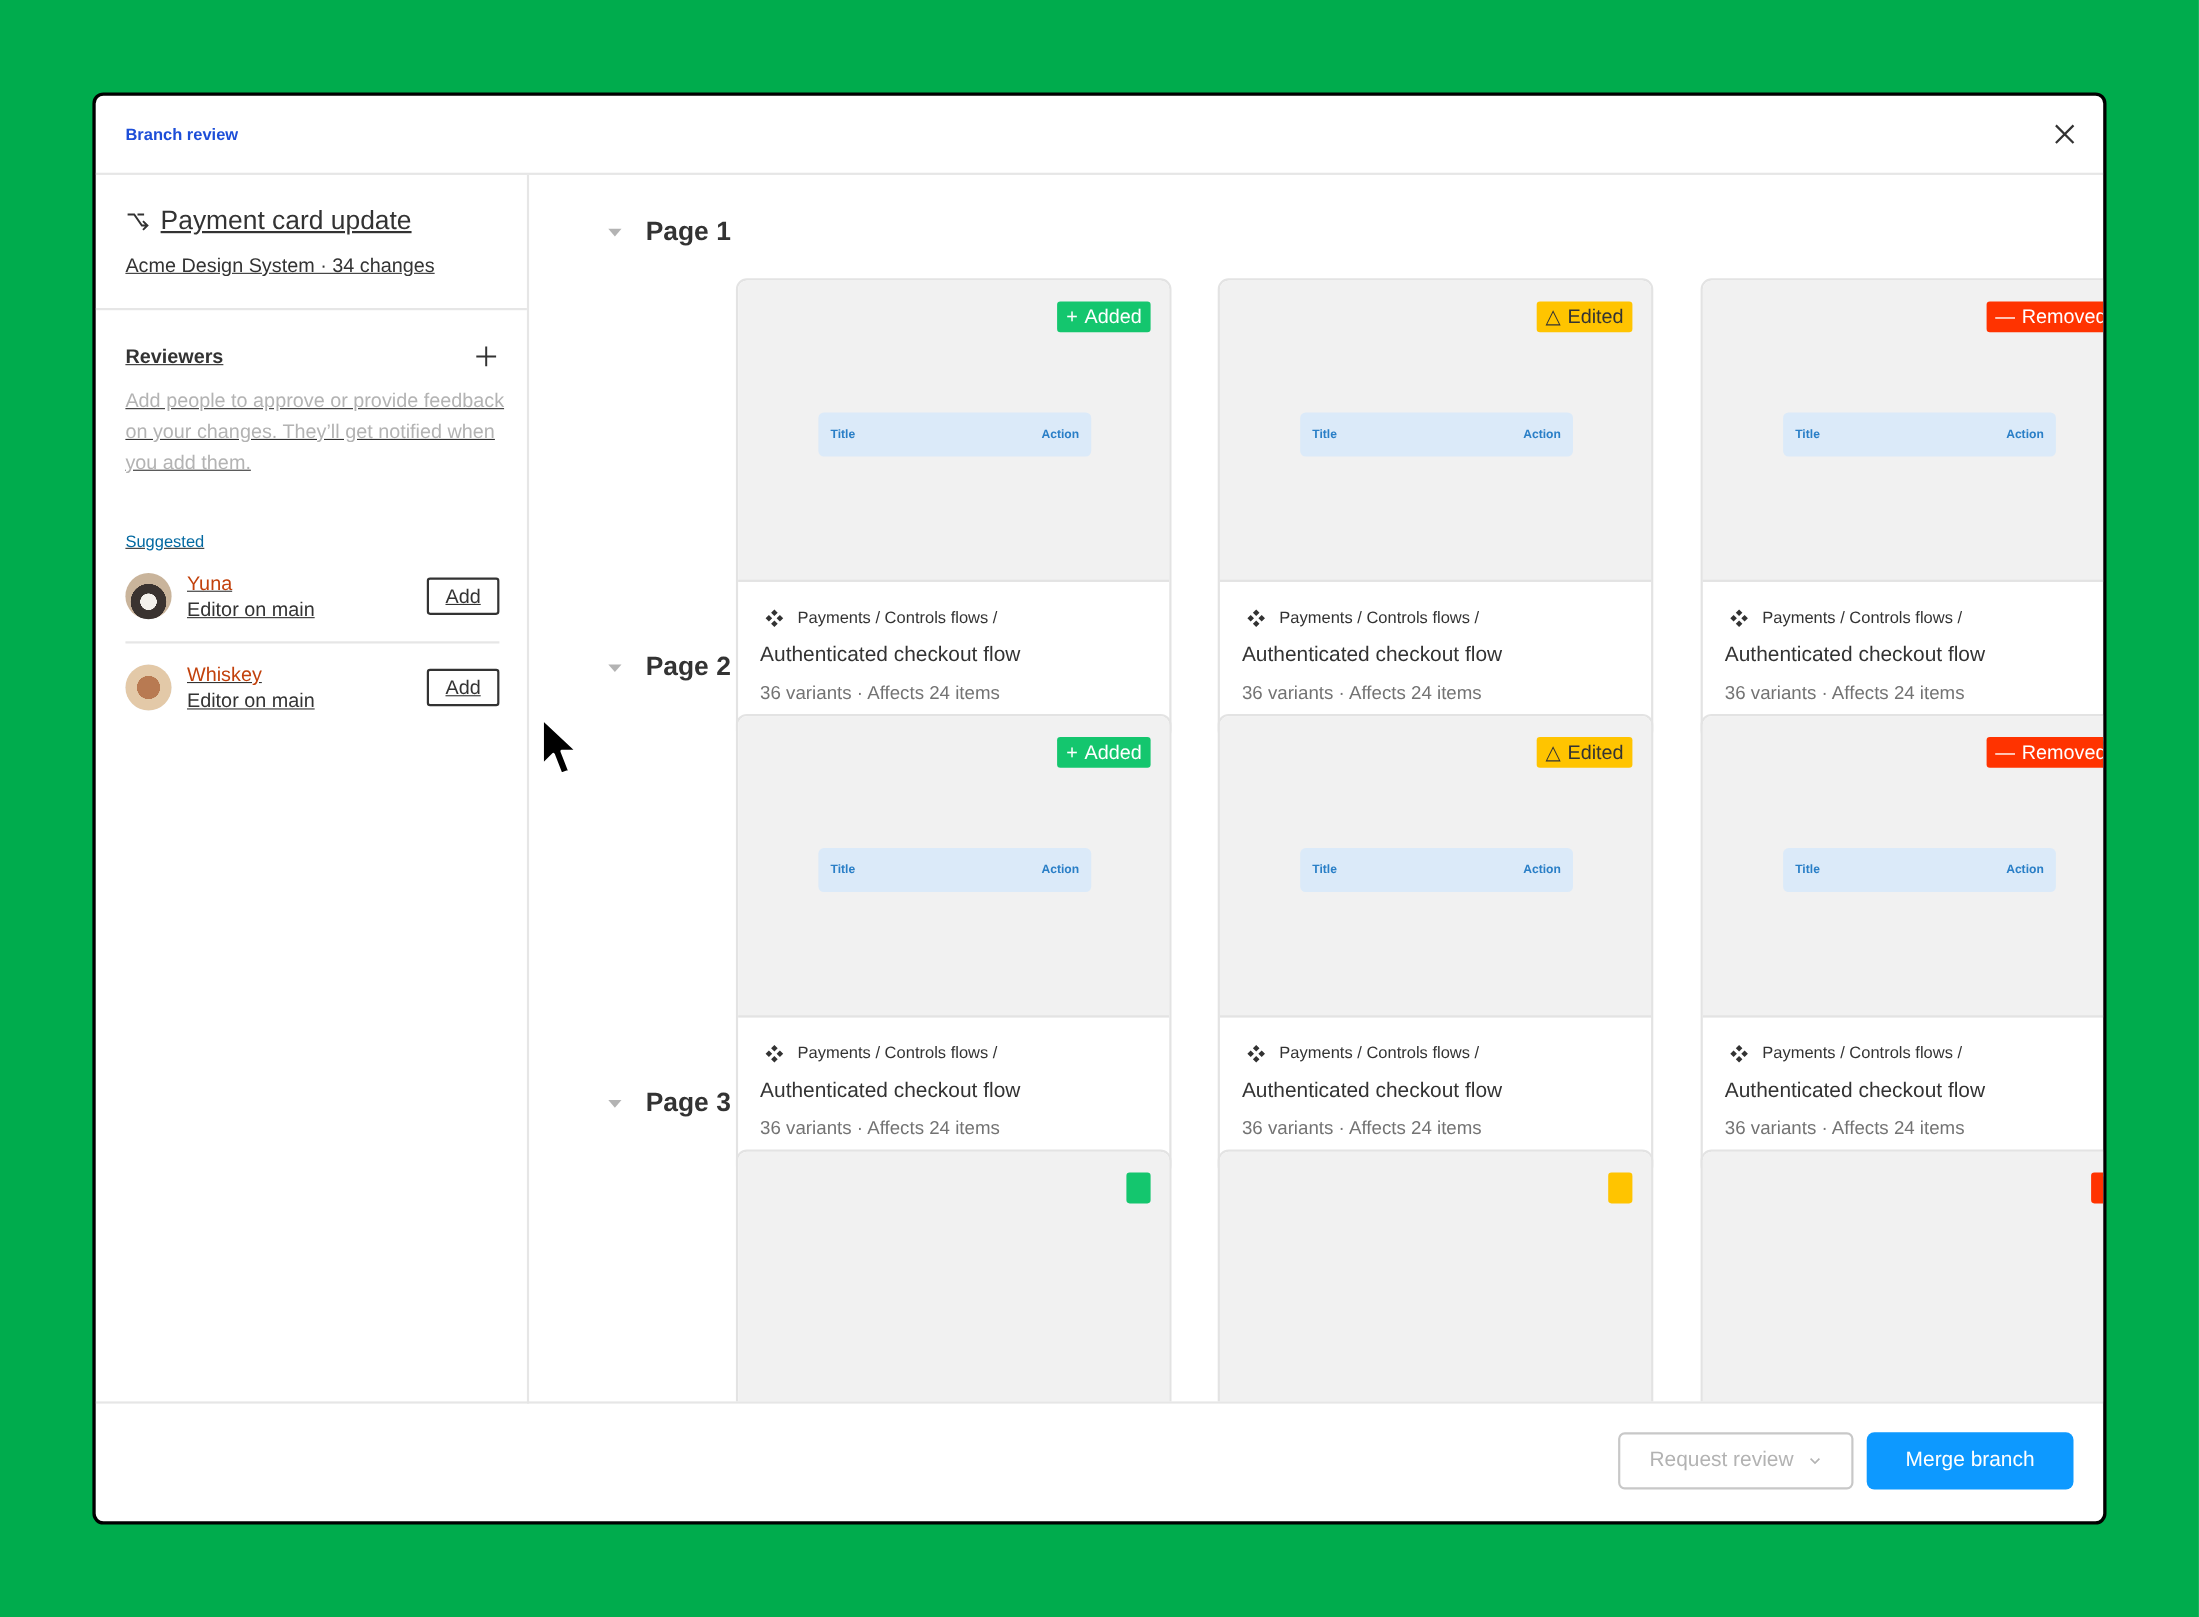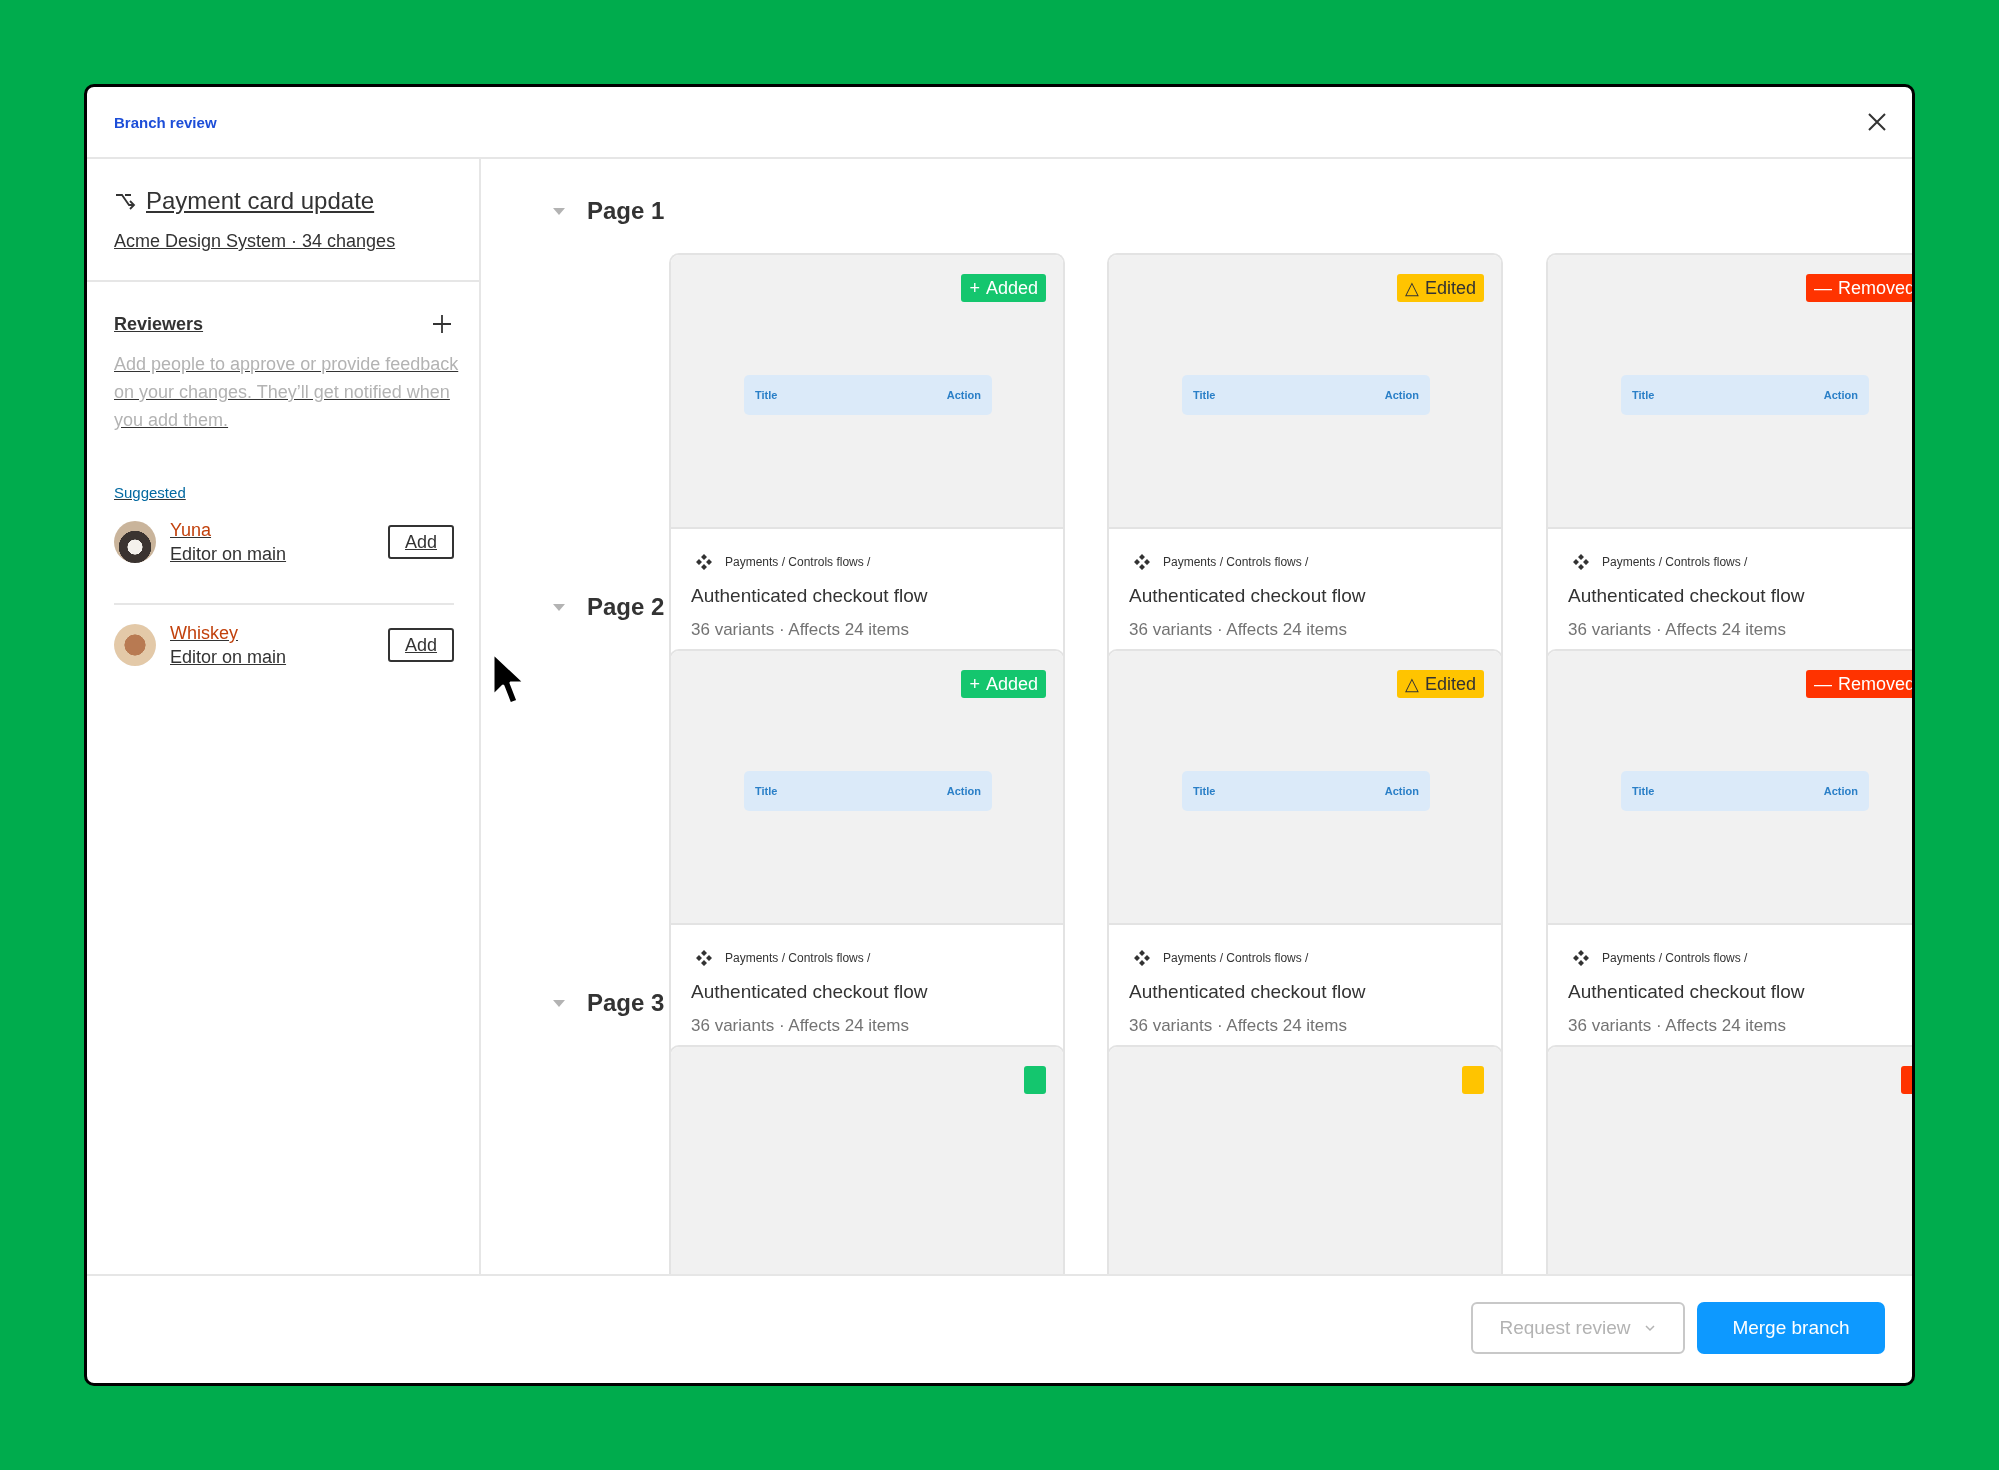--- a/index.html
+++ b/index.html
@@ -24,21 +24,21 @@
   .branch-name { display: flex; align-items: center; font-size: 24px; color: #333; }
   .branch-name svg { margin-right: 8px; }
   .branch-meta { font-size: 18px; color: #333; margin-top: 16px; }
   .reviewers { padding: 30px 25px 0 27px; }
   .reviewers-head { display: flex; justify-content: space-between; align-items: center; }
   .reviewers-title { font-size: 18px; font-weight: bold; color: #333; }
   .add-reviewer { width: 24px; height: 24px; cursor: pointer; }
   .reviewers-desc { font-size: 18px; color: #b3b3b3; line-height: 28px; margin-top: 14px; width: 360px; }
   .suggested-label { font-size: 15px; color: #0369a1; margin-top: 50px; }
   .person { display: flex; align-items: center; height: 82px; position: relative; }
-  .person + .person { border-top: 2px solid #e6e6e6; margin-top: 20px; }
+  .person + .person { border-top: 2px solid #e6e6e6; }
   .person:first-of-type { margin-top: 12px; }
   .avatar { width: 42px; height: 42px; border-radius: 50%; margin-right: 14px; flex-shrink: 0; }
   .avatar.yuna { background: radial-gradient(circle at 50% 62%, #f4f1ec 0 22%, #3a3330 23% 48%, #c9b49b 49% 100%); }
   .avatar.whiskey { background: radial-gradient(circle at 50% 50%, #b87a52 0 35%, #e3c9a8 36% 70%, #d7d1c6 71% 100%); }
   .person-text { flex: 1; }
   .person-name { font-size: 18px; color: #c2410c; line-height: 22px; }
   .person-role { font-size: 18px; color: #333; line-height: 22px; margin-top: 2px; }
   .add-btn {
     width: 66px; height: 34px; border: 2px solid #333; border-radius: 3px; background: #fff;
     font-family: "Liberation Sans", sans-serif; font-size: 18px; color: #333; cursor: pointer;
@@ -59,21 +59,21 @@
   }
   .badge.added { background: #14c66e; color: #fff; }
   .badge.edited { background: #ffc400; color: #333; }
   .badge.removed { background: #ff3300; color: #fff; }
   .mini-bar {
     position: absolute; left: 73px; top: 120px; width: 248px; height: 40px; background: #dbeaf9; border-radius: 5px;
     display: flex; justify-content: space-between; align-items: center; padding: 0 11px;
     font-size: 11px; font-weight: bold; color: #2a7fc7;
   }
   .card-info { position: absolute; left: 20px; top: 290px; right: 10px; }
-  .card-path { display: flex; align-items: center; font-size: 12px; color: #333; line-height: 34px; }
+  .card-path { display: flex; align-items: center; font-size: 15px; color: #333; line-height: 34px; }
   .card-path svg { margin: 0 12px 0 4px; }
   .card-path2 { font-size: 19px; color: #333; line-height: 34px; }
   .card-meta { font-size: 17px; color: #737373; line-height: 34px; }
   .footer { position: absolute; left: 0; right: 0; bottom: 0; height: 109px; border-top: 2px solid #e6e6e6; }
   .request-btn {
     position: absolute; right: 227px; top: 26px; width: 214px; height: 52px; border: 2px solid #c8c8c8; border-radius: 6px; background: #fff;
     font-family: "Liberation Sans", sans-serif; font-size: 19px; color: #b3b3b3; display: flex; align-items: center; justify-content: center; gap: 14px; cursor: pointer;
   }
   .merge-btn {
     position: absolute; right: 27px; top: 26px; width: 188px; height: 52px; border: none; border-radius: 7px; background: #0d99ff;

